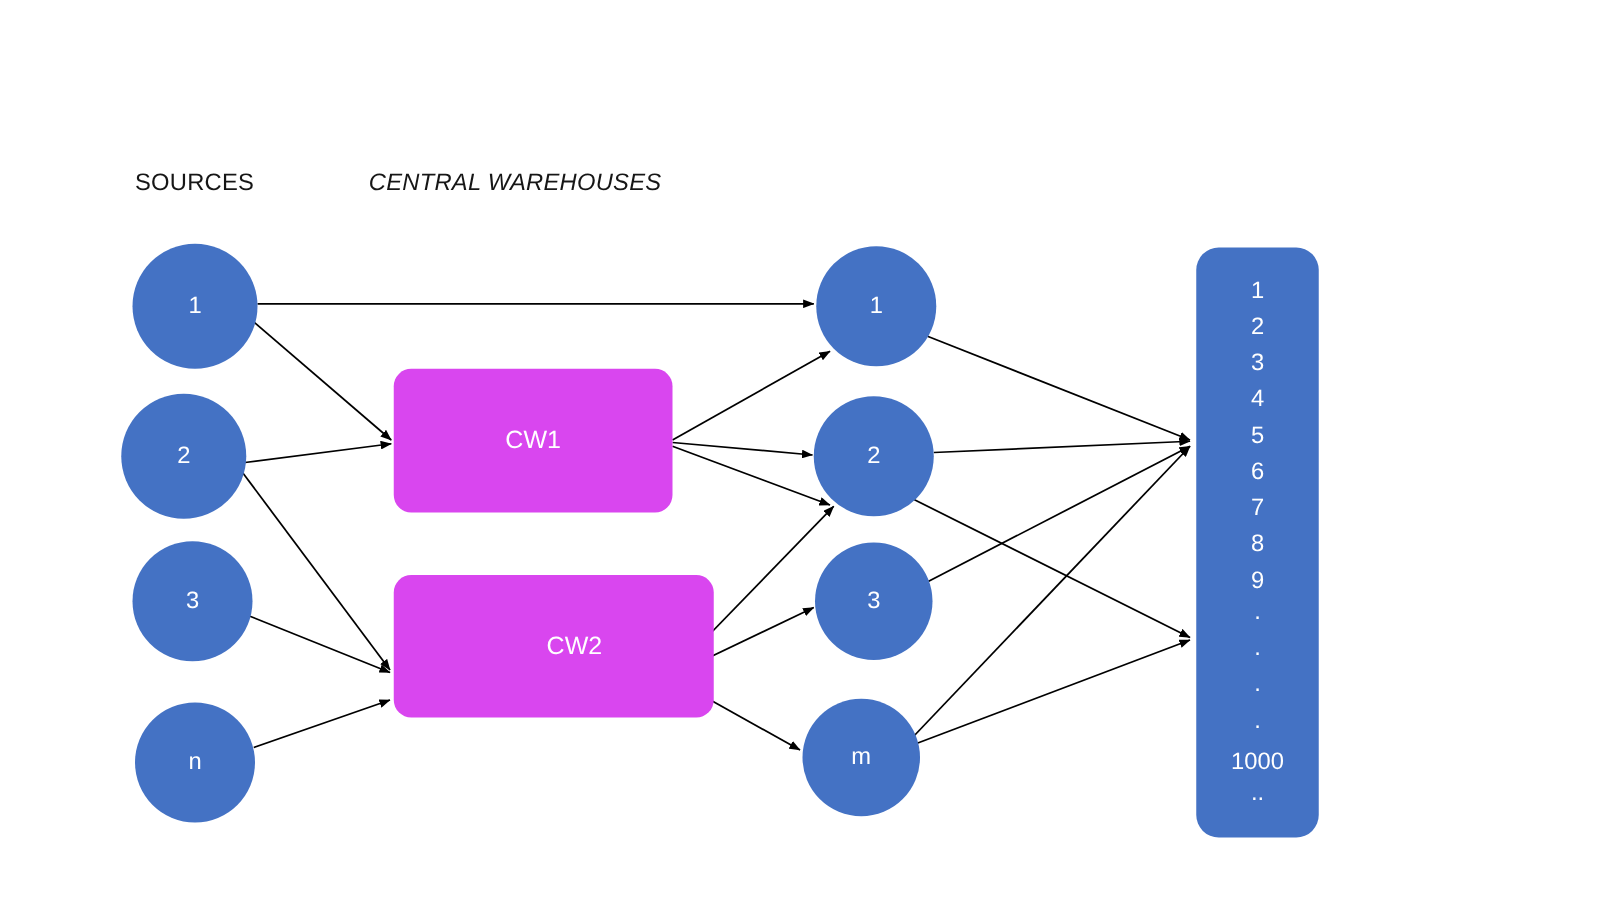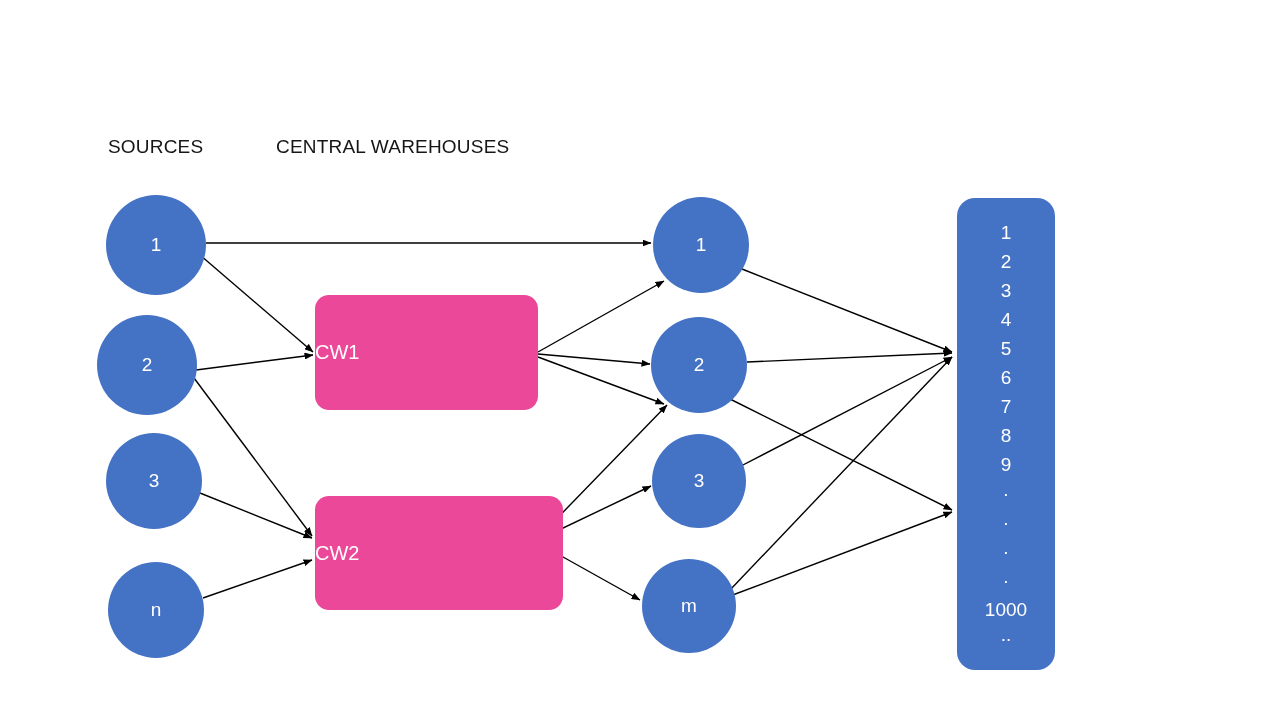--- a/index.html
+++ b/index.html
@@ -42,25 +42,25 @@
     background: #4472C4;
     display: flex;
     align-items: center;
     justify-content: center;
     color: #ffffff;
     font-size: 19px;
     font-family: "Liberation Sans", sans-serif;
   }
   .node-rect {
     position: absolute;
-    background: #ec4899;
+    background: #d946ef;
     border-radius: 14px;
     display: flex;
     align-items: center;
-    justify-content: flex-start;
+    justify-content: center;
     color: #ffffff;
     font-size: 20px;
     font-family: "Liberation Sans", sans-serif;
   }
   #endpoints-panel {
     position: absolute;
     left: 957px;
     top: 198px;
     width: 98px;
     height: 472px;
@@ -113,39 +113,39 @@
         <line x1="742" y1="269" x2="952" y2="352" stroke="#000000" stroke-width="1.4" marker-end="url(#arrowhead)"></line>
         <line x1="747" y1="362" x2="952" y2="353" stroke="#000000" stroke-width="1.4" marker-end="url(#arrowhead)"></line>
         <line x1="730" y1="399" x2="952" y2="510" stroke="#000000" stroke-width="1.4" marker-end="url(#arrowhead)"></line>
         <line x1="741" y1="466" x2="952" y2="357" stroke="#000000" stroke-width="1.4" marker-end="url(#arrowhead)"></line>
         <line x1="730" y1="590" x2="952" y2="357" stroke="#000000" stroke-width="1.4" marker-end="url(#arrowhead)"></line>
         <line x1="730" y1="596" x2="952" y2="512" stroke="#000000" stroke-width="1.4" marker-end="url(#arrowhead)"></line>
       </g>
   </svg>
 
   <div class="col-header" style="left:108px; top:136px;">SOURCES</div>
-  <div class="col-header" style="left:276px; top:136px;">CENTRAL WAREHOUSES</div>
+  <div class="col-header" style="left:295px; top:136px;font-style:italic;">CENTRAL WAREHOUSES</div>
 
   <div class="node-circle" style="left:106px; top:195px; width:100px; height:100px;">
     <span>1</span>
   </div>
   <div class="node-circle" style="left:97px; top:315px; width:100px; height:100px;">
     <span>2</span>
   </div>
   <div class="node-circle" style="left:106px; top:433px; width:96px; height:96px;">
     <span>3</span>
   </div>
   <div class="node-circle" style="left:108px; top:562px; width:96px; height:96px;">
     <span>n</span>
   </div>
 
   <div class="node-rect" style="left:315px; top:295px; width:223px; height:115px;">
     <span>CW1</span>
   </div>
-  <div class="node-rect" style="left:315px; top:496px; width:248px; height:114px;">
+  <div class="node-rect" style="left:315px; top:460px; width:223px; height:114px;padding-left:33px;">
     <span>CW2</span>
   </div>
 
   <div class="node-circle" style="left:653px; top:197px; width:96px; height:96px;">
     <span>1</span>
   </div>
   <div class="node-circle" style="left:651px; top:317px; width:96px; height:96px;">
     <span>2</span>
   </div>
   <div class="node-circle" style="left:652px; top:434px; width:94px; height:94px;">

